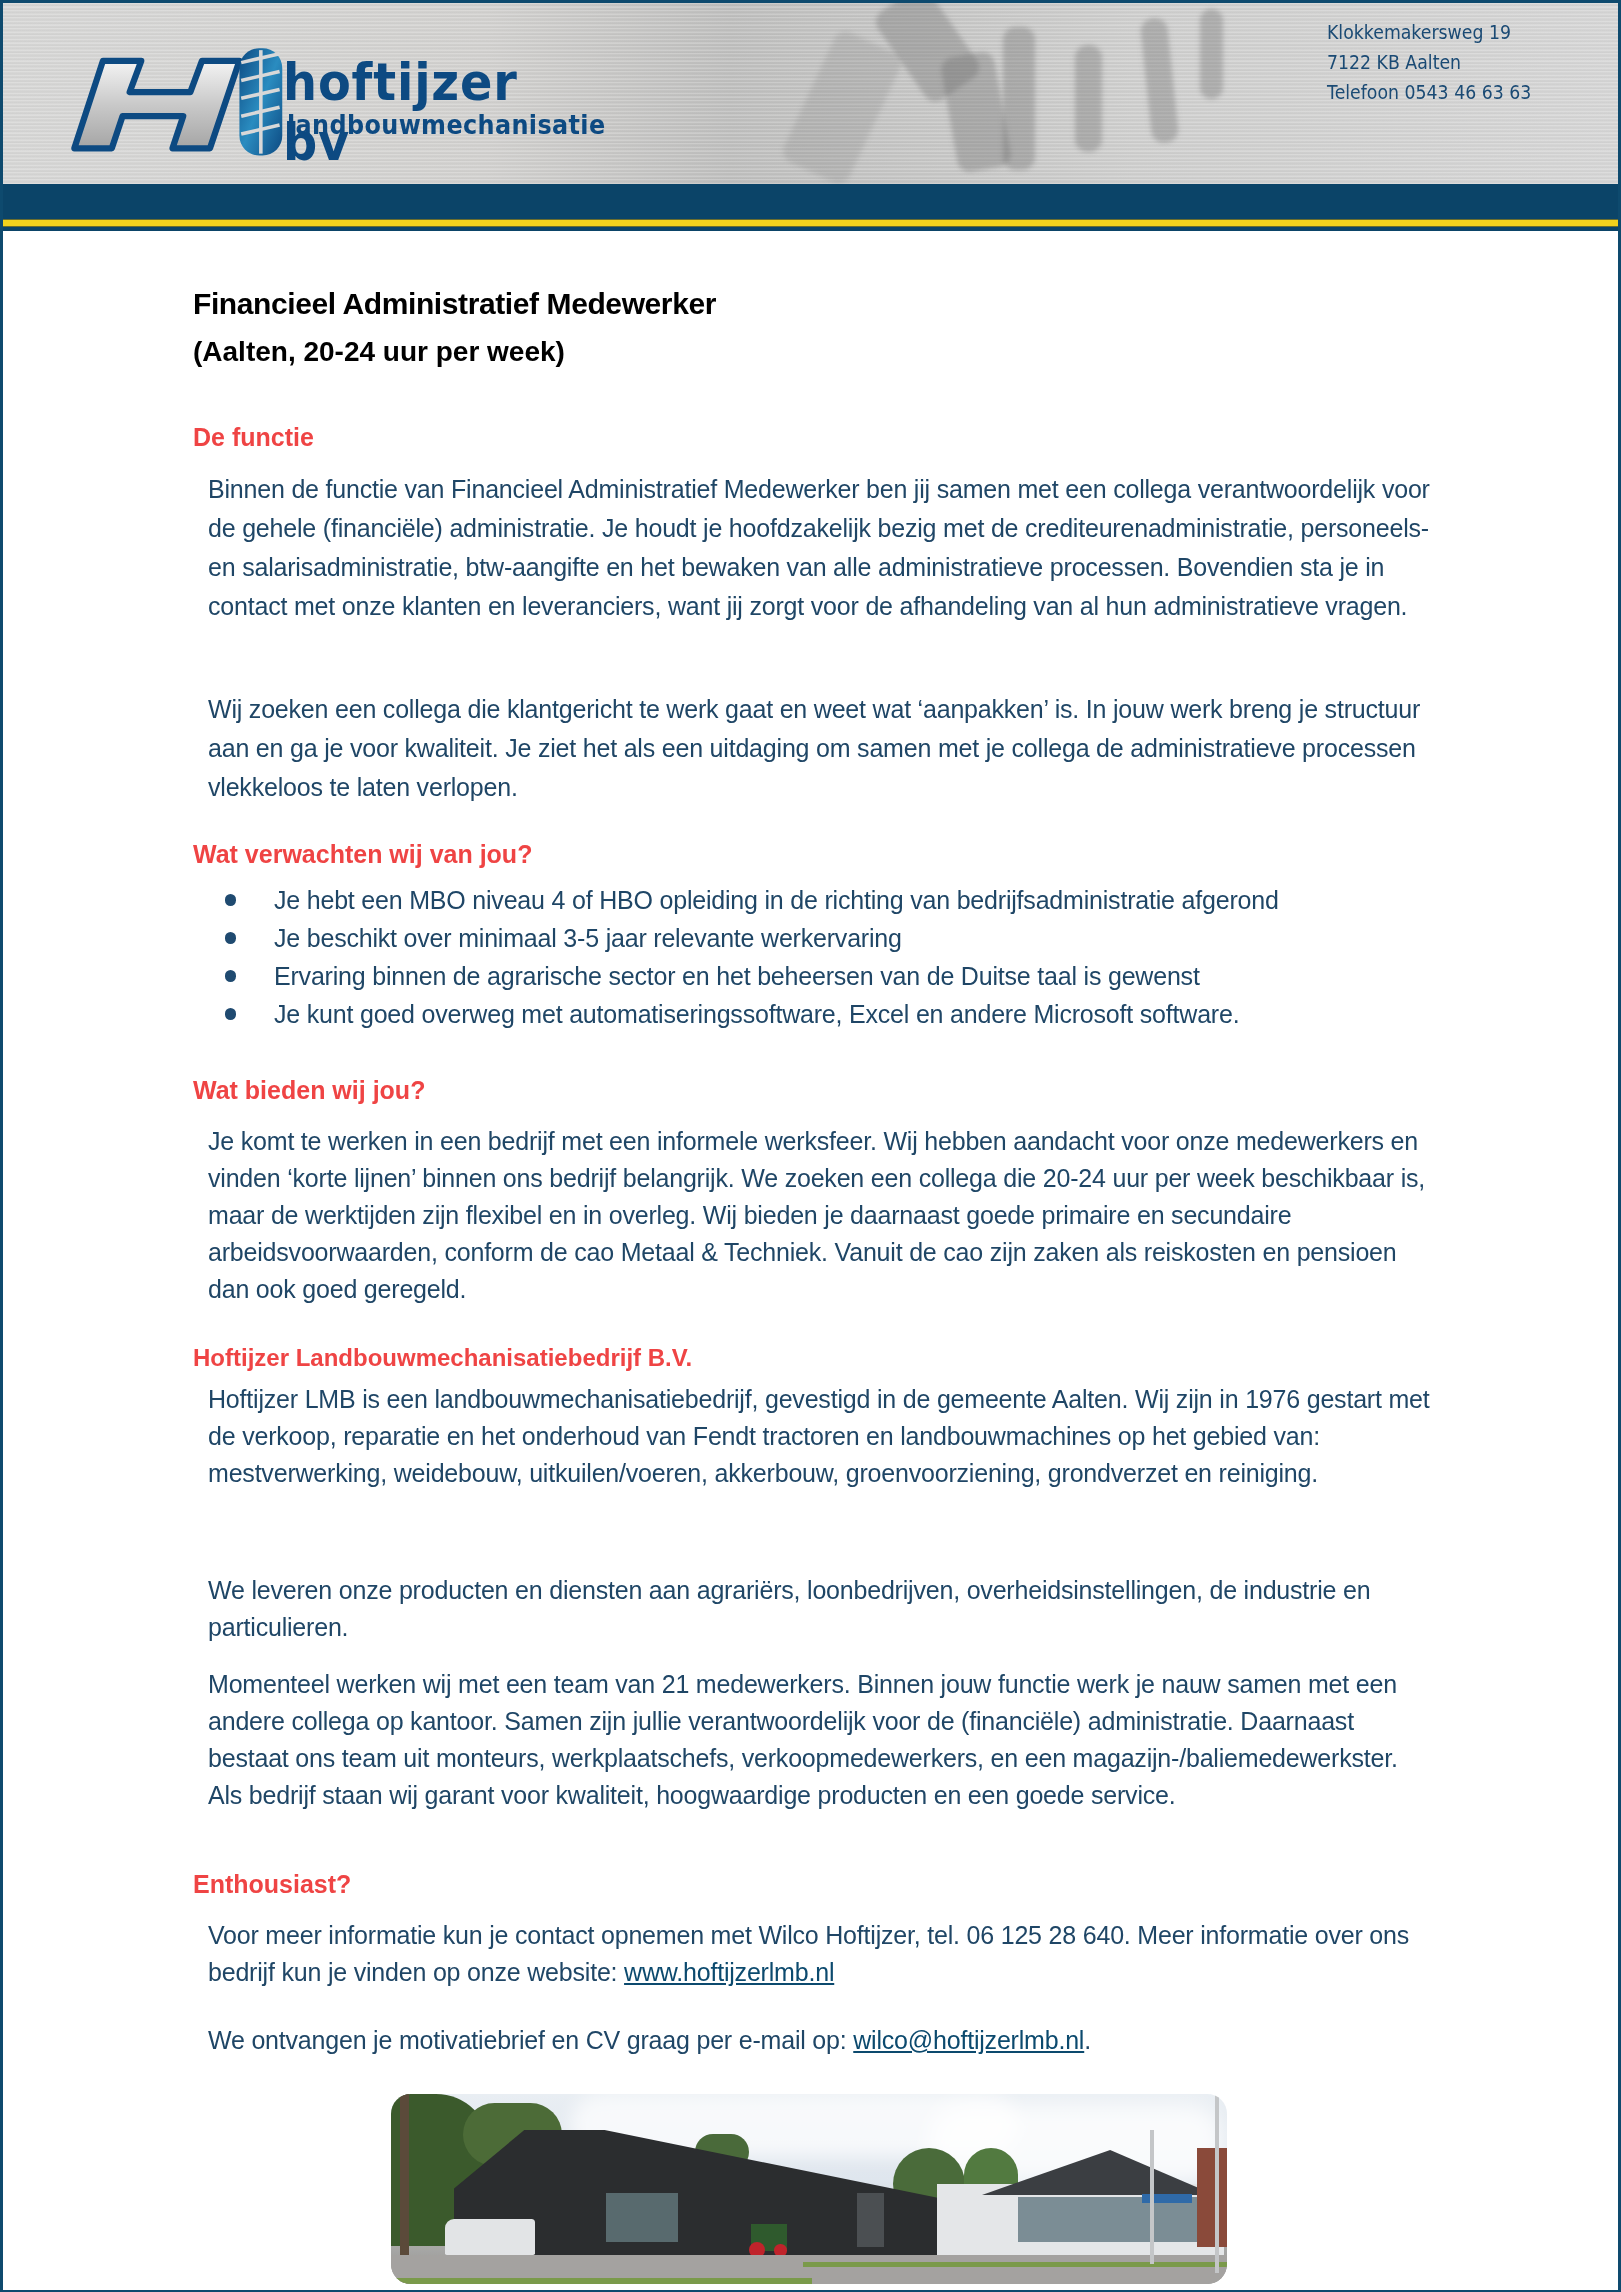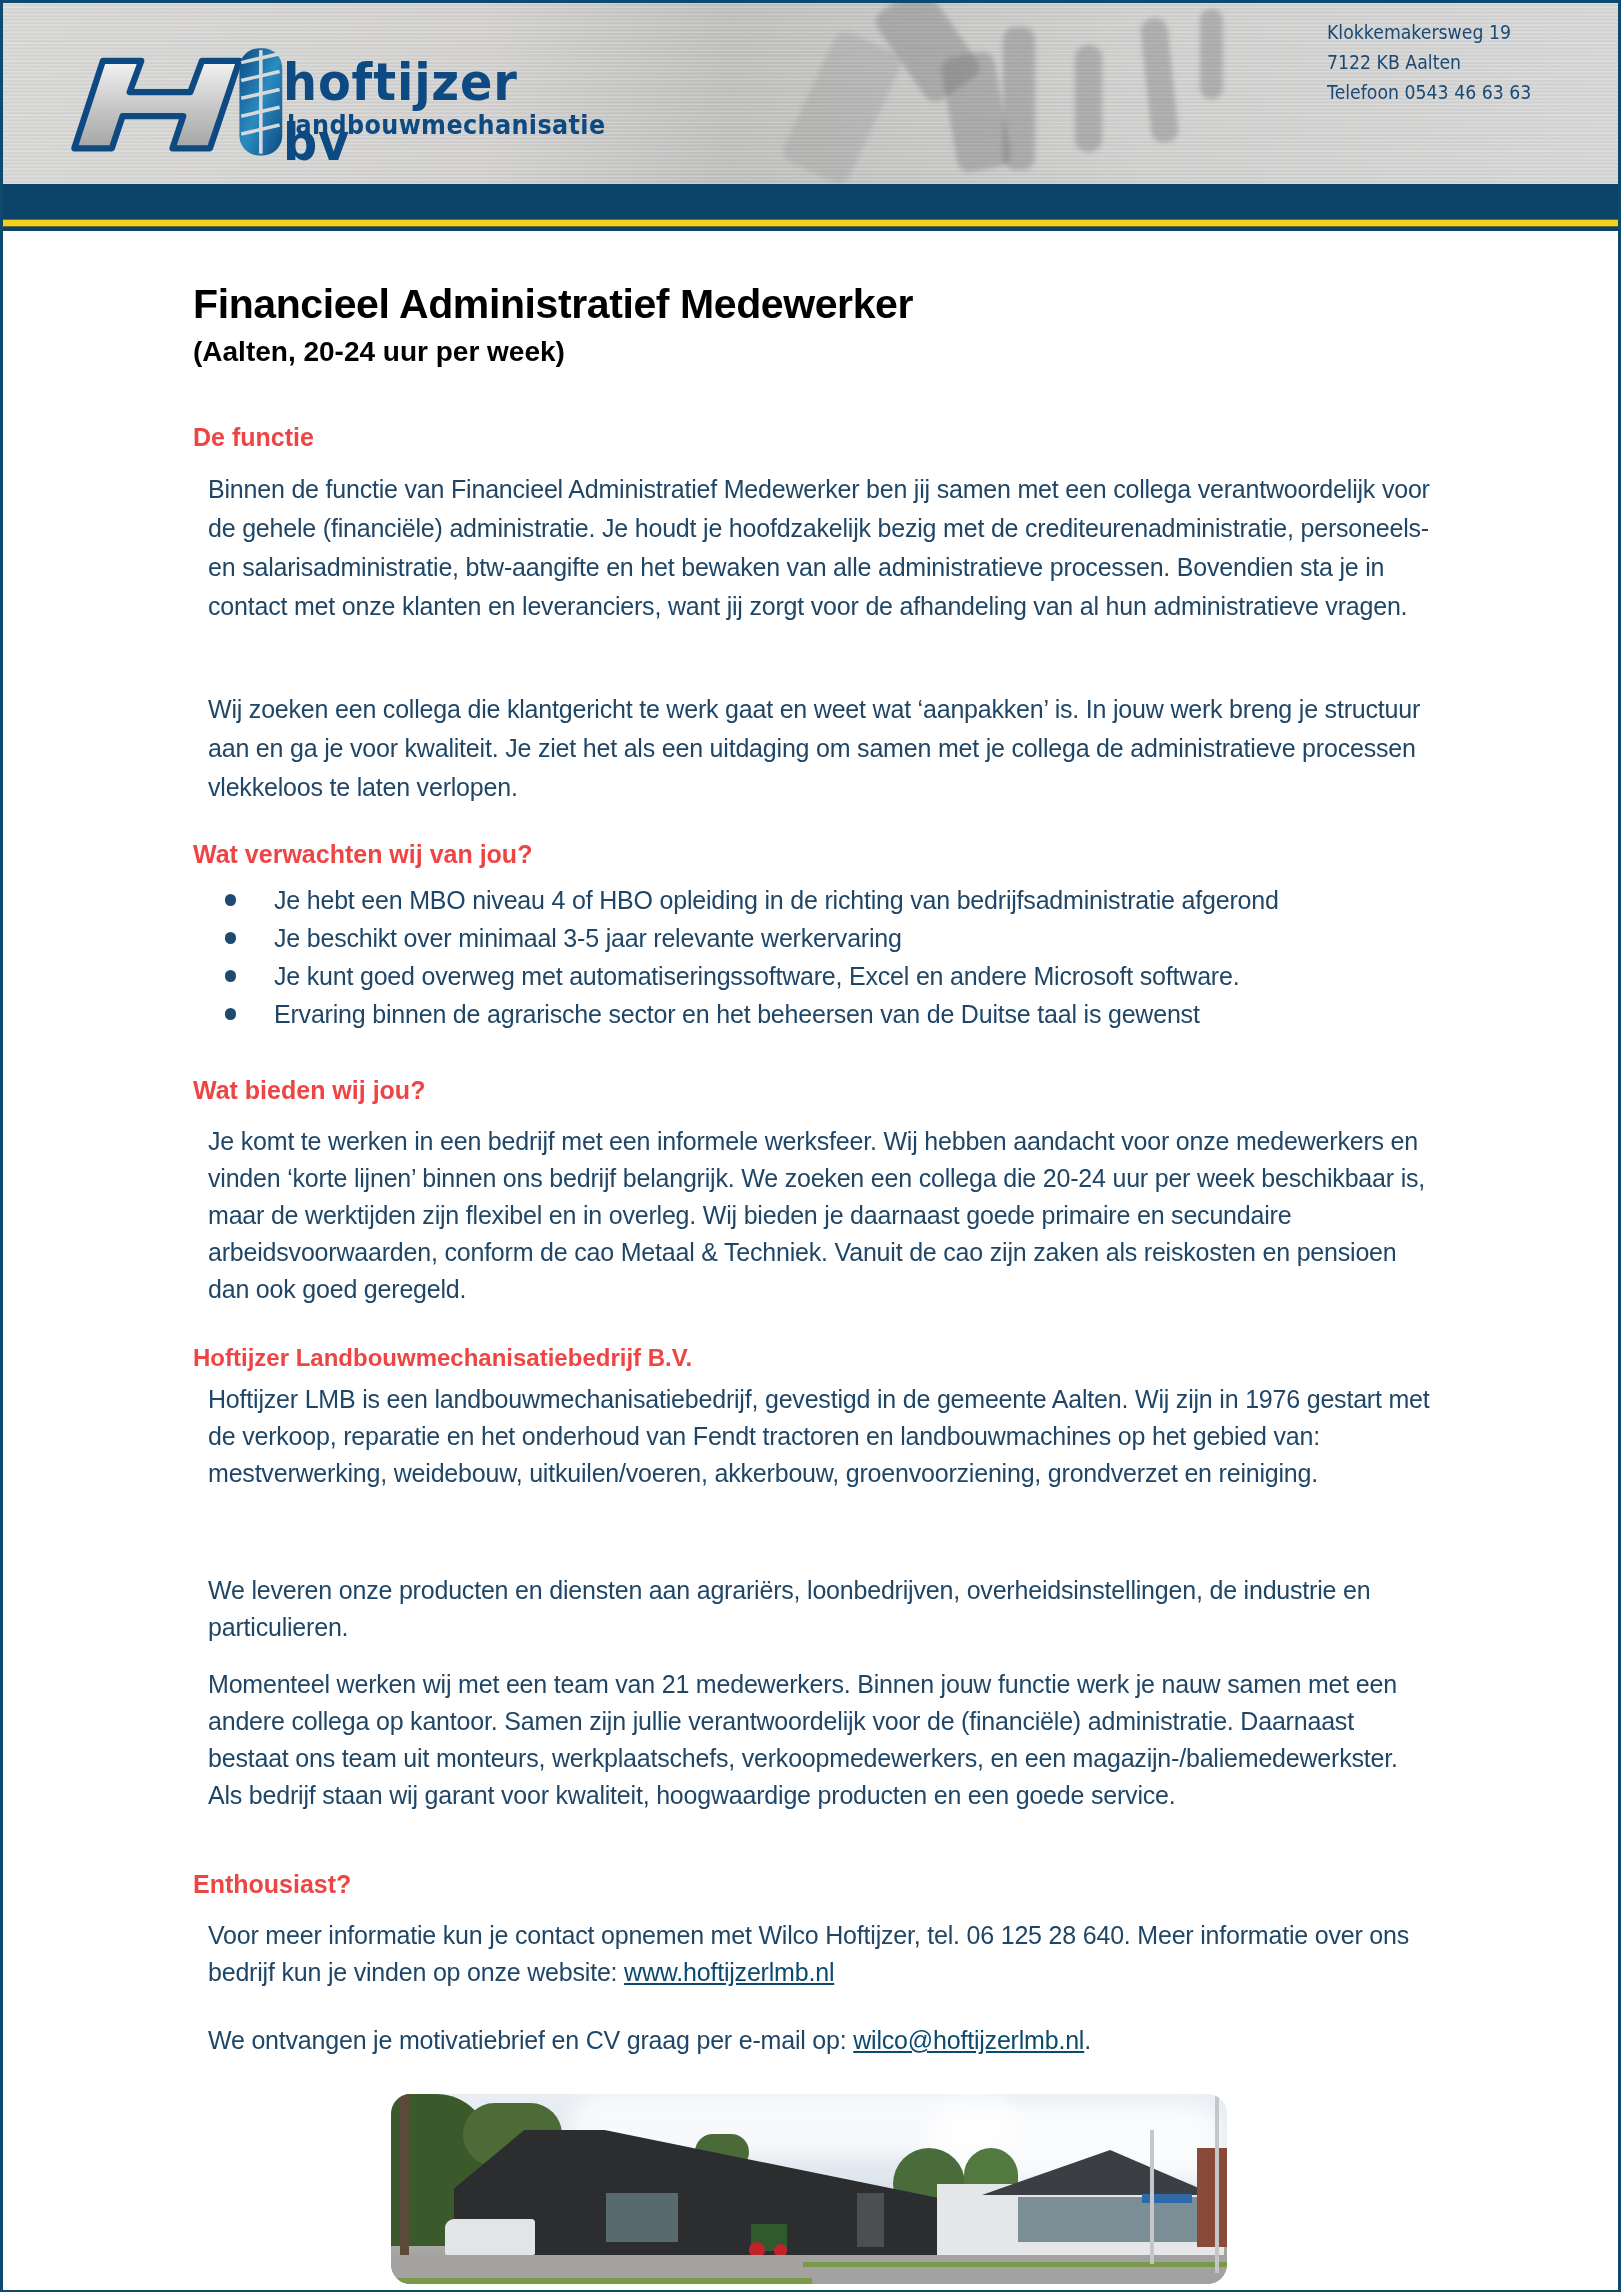--- a/index.html
+++ b/index.html
@@ -51,21 +51,21 @@
     font-size: 19.7px; line-height: 30px; font-family: "DejaVu Sans", sans-serif; margin-left: 36px;
   }
   .address div { transform: scaleX(0.88); transform-origin: left; white-space: nowrap; }
 
   
   .content {
     position: absolute; left: 193px; top: 279px; width: 1254px; color: #1f4666;
     font-family: "Liberation Sans", "DejaVu Sans", sans-serif;
   }
   .title {
-    font-size: 41px; font-weight: bold; color: #000000; margin: 0; line-height: 50px;
+    font-size: 30px; font-weight: bold; color: #000000; margin: 0; line-height: 50px;
     letter-spacing: -0.4px;
   }
   .subtitle {
     font-size: 28px; font-weight: bold; color: #000000; margin: 3.6px 0 0 0; line-height: 38px;
   }
   .h2 {
     font-size: 25px; font-weight: bold; color: #ef4444; margin: 0; line-height: 36px;
   }
   .p {
     font-size: 25px; line-height: 39px; margin: 15px; color: #1f4666; letter-spacing: -0.2px;
@@ -160,22 +160,22 @@
     <p class="p">Binnen de functie van Financieel Administratief Medewerker ben jij samen met een collega verantwoordelijk voor de gehele (financiële) administratie. Je houdt je hoofdzakelijk bezig met de crediteurenadministratie, personeels- en salarisadministratie, btw-aangifte en het bewaken van alle administratieve processen. Bovendien sta je in contact met onze klanten en leveranciers, want jij zorgt voor de afhandeling van al hun administratieve vragen.</p>
   </div>
   <p class="p p-functie-2">Wij zoeken een collega die klantgericht te werk gaat en weet wat ‘aanpakken’ is. In jouw werk breng je structuur aan en ga je voor kwaliteit. Je ziet het als een uitdaging om samen met je collega de administratieve processen vlekkeloos te laten verlopen.</p>
 
   <div class="sec-verwachten">
     <h2 class="h2">Wat verwachten wij van jou?</h2>
   </div>
   <ul class="bullets">
     <li><span class="bullet-dot"></span><span>Je hebt een MBO niveau 4 of HBO opleiding in de richting van bedrijfsadministratie afgerond</span></li>
     <li><span class="bullet-dot"></span><span>Je beschikt over minimaal 3-5 jaar relevante werkervaring</span></li>
+    <li><span class="bullet-dot"></span><span>Ervaring binnen de agrarische sector en het beheersen van de Duitse taal is gewenst</span></li>
     <li><span class="bullet-dot"></span><span>Je kunt goed overweg met automatiseringssoftware, Excel en andere Microsoft software.</span></li>
-    <li><span class="bullet-dot"></span><span>Ervaring binnen de agrarische sector en het beheersen van de Duitse taal is gewenst</span></li>
   </ul>
 
   <div class="sec-bieden">
     <h2 class="h2">Wat bieden wij jou?</h2>
     <p class="p tight">Je komt te werken in een bedrijf met een informele werksfeer. Wij hebben aandacht voor onze medewerkers en vinden ‘korte lijnen’ binnen ons bedrijf belangrijk. We zoeken een collega die 20-24 uur per week beschikbaar is, maar de werktijden zijn flexibel en in overleg. Wij bieden je daarnaast goede primaire en secundaire arbeidsvoorwaarden, conform de cao Metaal &amp; Techniek. Vanuit de cao zijn zaken als reiskosten en pensioen dan ook goed geregeld.</p>
   </div>
 
   <div class="sec-hoftijzer">
     <h2 class="h2" style="font-size:24px;">Hoftijzer Landbouwmechanisatiebedrijf B.V.</h2>
     <p class="p tight" style="margin-top:5.4px;">Hoftijzer LMB is een landbouwmechanisatiebedrijf, gevestigd in de gemeente Aalten. Wij zijn in 1976 gestart met de verkoop, reparatie en het onderhoud van Fendt tractoren en landbouwmachines op het gebied van: mestverwerking, weidebouw, uitkuilen/voeren, akkerbouw, groenvoorziening, grondverzet en reiniging.</p>

